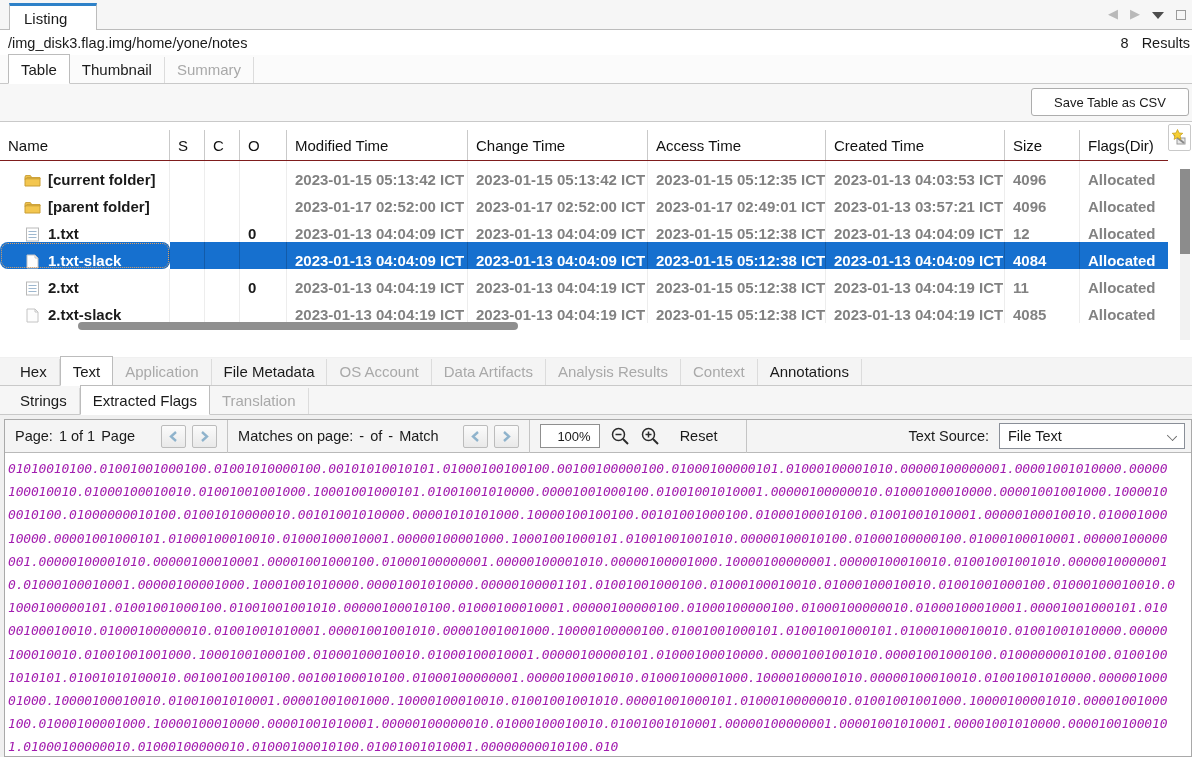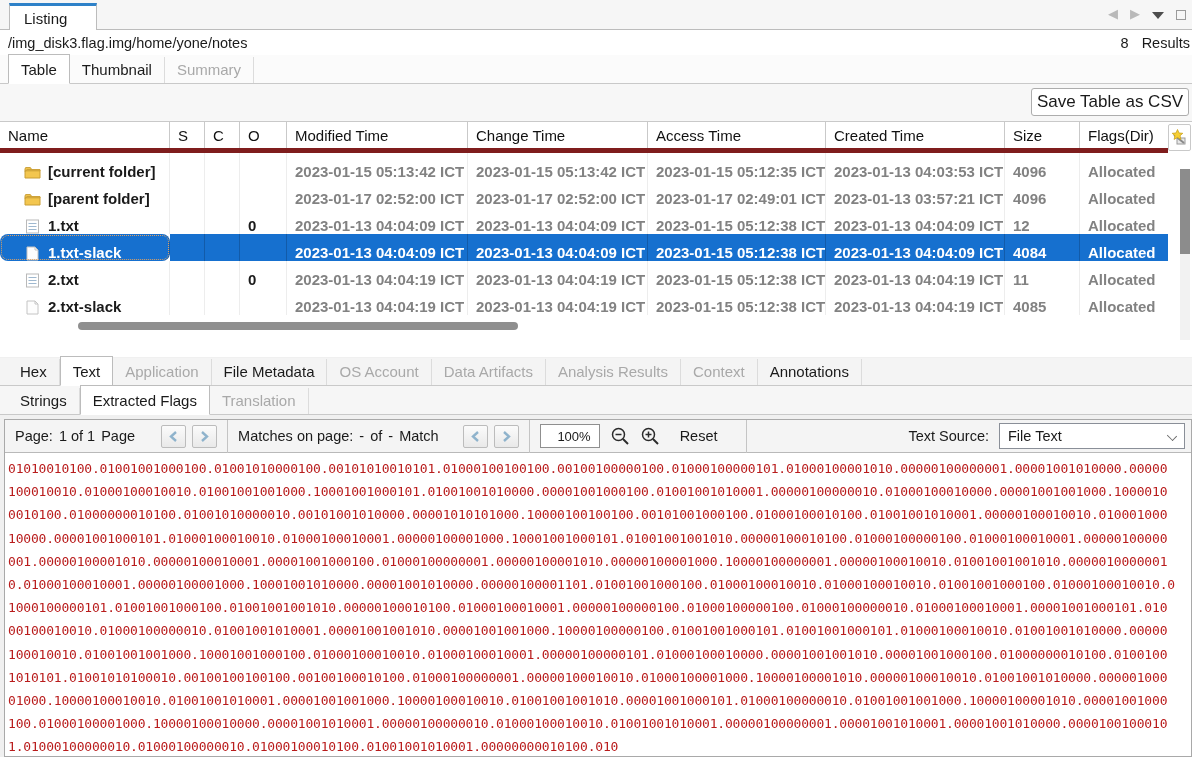--- a/index.html
+++ b/index.html
@@ -28,26 +28,26 @@
   .tabrow .tab.sel { background:#ffffff; border:1px solid #bcbcbc; border-bottom:1px solid #ffffff; margin-bottom:-1px; padding-top:6px; position:relative; z-index:2; }
   .tabrow .tab.dis { color:#a9a9a9; }
 
   .subtabs-row { top:55px; height:29px; background:#fbfbfb; }
   .viewer-tabs1 { top:358px; height:28px; }
   .viewer-tabs2 { top:386px; height:29px; background:#f6f6f6; }
 
   
   .action-row { position:absolute; left:0; top:84px; width:1192px; height:37px; background:#f7f7f7; }
   .save-csv-btn { position:absolute; right:3px; top:4px; width:158px; height:28px; background:#ffffff; border:1px solid #adadad; border-radius:3px;
-    font-size:17px; display:flex; align-items:center; justify-content:center; }
+    font-size:13px; display:flex; align-items:center; justify-content:center; }
 
   
   .file-table { position:absolute; left:0; top:121px; width:1192px; height:236px; background:#ffffff; border-top:1px solid #c9c9c9; }
   .tgrid { display:grid; grid-template-columns:170px 35px 35px 47px 181px 180px 178px 179px 75px 88px; width:1168px; }
-  .thead { height:31px; border-bottom:5px solid #7f1d1d; }
+  .thead { height:31px; border-bottom:1px solid #7f1d1d;margin-top:8px; }
   .thead .hcell { font-size:15px; display:flex; align-items:center; padding-left:8px; border-right:1px solid #c9c9c9; color:#111; }
   .trow { height:27px; }
   .trow .cell { font-size:15px; display:flex; align-items:flex-end; padding-left:8px; border-right:1px solid #ededed; color:#828282; overflow:hidden; white-space:nowrap;font-weight:bold; }
   .trow .cell.namec { color:#1a1a1a; padding-left:6px; gap:7px; }
   .trow .cell.sco { color:#1a1a1a; }
   .trow.selected .cell { background:#1670cf; color:#ffffff; border-right:1px solid rgba(0,0,0,.18); }
   .trow.selected .cell.namec { outline:1px dotted #e0a163; outline-offset:-2px;border-radius:8px; }
   .row-icon { width:17px; height:15px; flex:0 0 auto; margin-left:18px; }
   .folder-svg .fbody { fill:#f3c64f; stroke:#c99e35; stroke-width:1; }
   .page-svg .pbody { fill:#ffffff; stroke:#b9b9b9; stroke-width:1; }
@@ -72,21 +72,21 @@
   .nav-btn svg { display:block; }
   .zoom-box { width:60px; height:24px; background:#ffffff; border:1px solid #8f8f8f; font-size:13px; display:flex; align-items:center; justify-content:flex-end; padding-right:8px; }
   .mag { margin-left:4px; }
   .reset-lbl { margin:0 18px 0 14px; }
   .tb-right { flex:1; display:flex; align-items:center; justify-content:flex-end; gap:10px; padding-right:6px; }
   .src-select { width:186px; height:26px; background:#ffffff; border:1px solid #8a8f98; display:flex; align-items:center; padding:0 8px; position:relative; }
   .src-select .chev { position:absolute; right:8px; top:8px; width:8px; height:8px; border-right:1.6px solid #6a6a6a; border-bottom:1.6px solid #6a6a6a; transform:rotate(45deg) scale(1,.8); }
 
   
   .text-pane { position:absolute; left:0; top:34px; width:1186px; height:302px; background:#ffffff; overflow:hidden;
-    font-family:"DejaVu Sans Mono","Liberation Mono",monospace; font-size:13px; line-height:23.2px; color:#b91c1c; padding:3px 0 0 3px; letter-spacing:-0.2px; }
+    font-family:"DejaVu Sans Mono","Liberation Mono",monospace; font-size:13px; line-height:23.2px; color:#a21caf; padding:3px 0 0 3px; letter-spacing:-0.2px;font-style:italic; }
   .bin-line { white-space:nowrap; }
 </style>
 </head>
 <body>
 
 <div class="main-tabstrip">
   <div class="listing-tab">
     <span>Listing</span>
   </div>
   <div class="win-icons">

